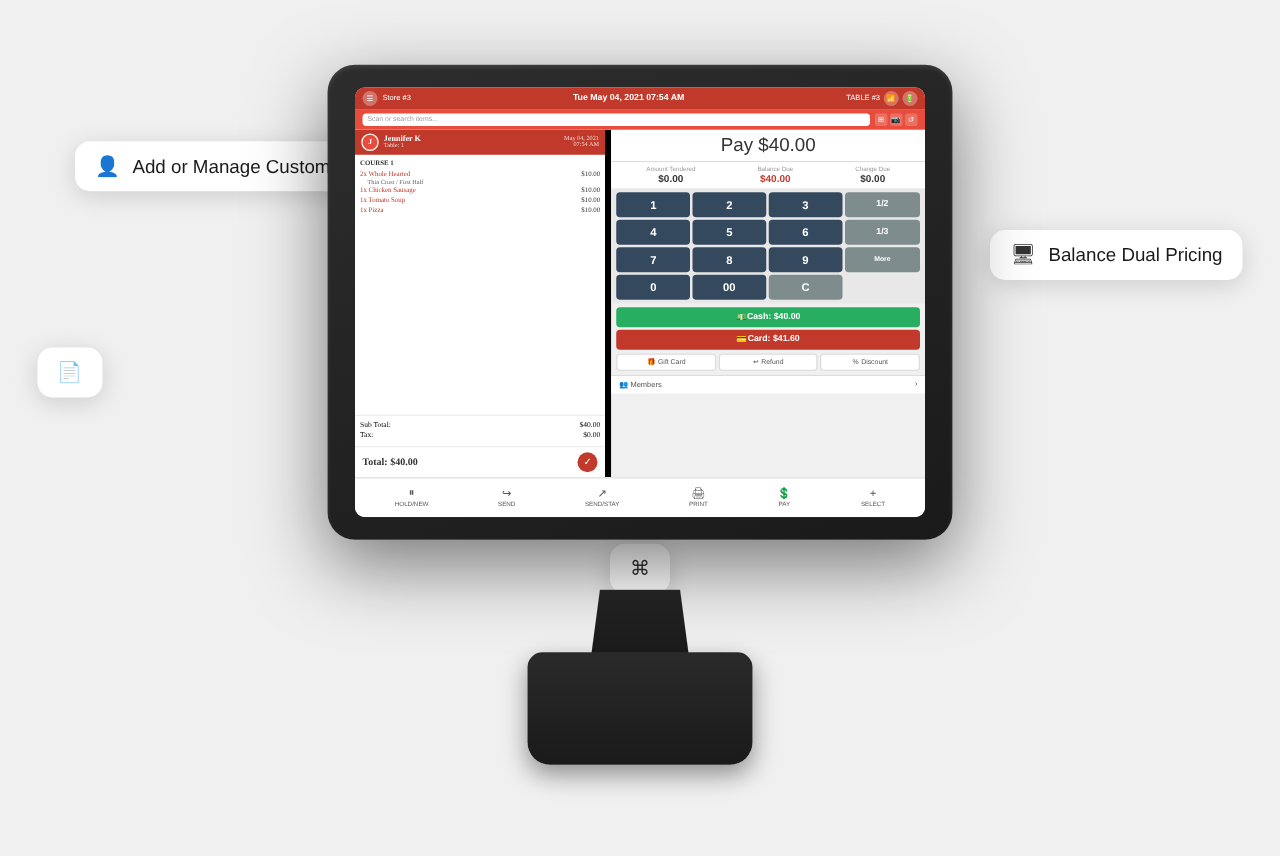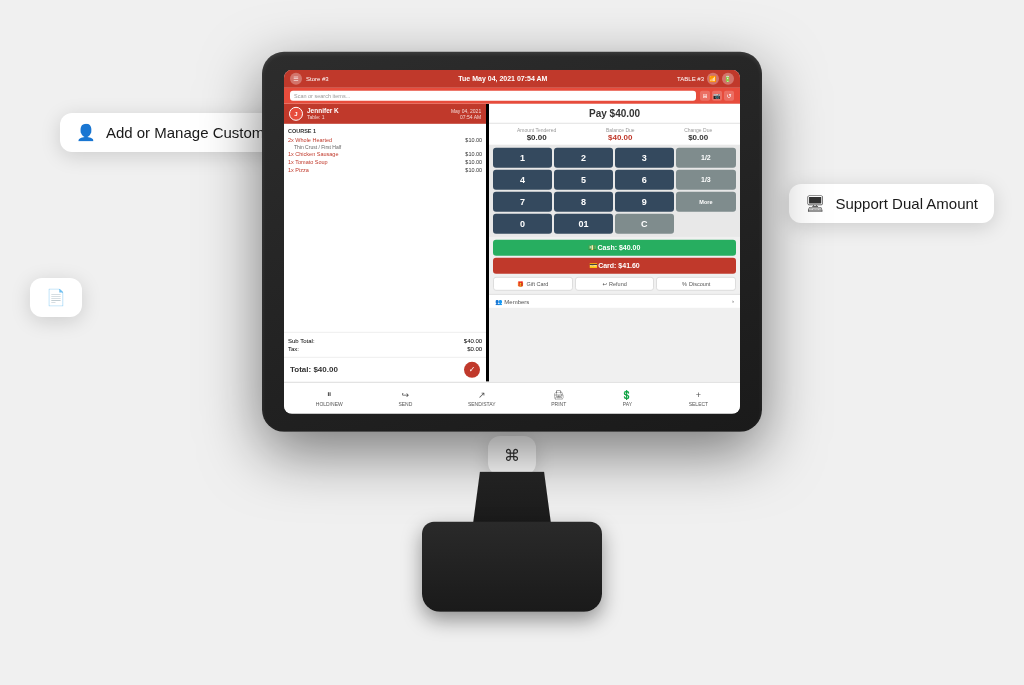--- a/index.html
+++ b/index.html
@@ -142,24 +142,25 @@
     .pos-main {
       display: flex;
       flex: 1;
       overflow: hidden;
     }
 
     
     .pos-left {
       width: 45%;
       background: white;
-      border-right: 3px solid #000000;
+      border-right: 5px solid #000000;
       display: flex;
       flex-direction: column;
       font-size: 6px;
+      font-family: Liberation Serif, serif;
     }
 
     .pos-customer-bar {
       background: #c0392b;
       color: white;
       padding: 3px 5px;
       display: flex;
       align-items: center;
       gap: 4px;
       font-size: 6px;
@@ -234,21 +235,21 @@
       flex-direction: column;
       font-size: 6px;
     }
 
     .payment-header {
       background: white;
       padding: 4px 6px;
       border-bottom: 1px solid #ddd;
       text-align: center;
     }
-    .payment-title { font-size: 10px; font-weight: bold; color: #333; }
+    .payment-title { font-size: 15px; font-weight: normal; color: #333; }
 
     .payment-amounts {
       display: flex;
       justify-content: space-around;
       padding: 3px;
       background: white;
     }
     .pay-amount-col { text-align: center; }
     .pay-amount-label { font-size: 5px; color: #999; }
     .pay-amount-value { font-size: 8px; font-weight: bold; }
@@ -384,21 +385,21 @@
   <span>Add or Manage Customer</span>
 </div>
 
 <div class="callout callout-search">
   <span class="callout-icon">🔍</span>
   <span>Search or scan item</span>
 </div>
 
 <div class="callout callout-dual-pricing">
   <span class="callout-icon">🖥</span>
-  <span>Support Dual Amount</span>
+  <span>Balance Dual Pricing</span>
 </div>
 
 <div class="callout callout-split-note">
   <span class="callout-icon">📄</span>
 </div>
 
 <div class="callout callout-custom-btn">
   <span class="callout-icon">⌘</span>
 </div>
 
@@ -518,21 +519,21 @@
                 <div class="numpad-btn">1</div>
                 <div class="numpad-btn">2</div>
                 <div class="numpad-btn">3</div>
                 <div class="numpad-btn">4</div>
                 <div class="numpad-btn">5</div>
                 <div class="numpad-btn">6</div>
                 <div class="numpad-btn">7</div>
                 <div class="numpad-btn">8</div>
                 <div class="numpad-btn">9</div>
                 <div class="numpad-btn">0</div>
-                <div class="numpad-btn">01</div>
+                <div class="numpad-btn">00</div>
                 <div class="numpad-btn light">C</div>
               </div>
               <div style="display:grid; grid-template-columns:1fr; gap:2px; flex:1;">
                 <div class="numpad-btn light fraction">1/2</div>
                 <div class="numpad-btn light fraction">1/3</div>
                 <div class="numpad-btn light fraction" style="font-size:5.5px;">More</div>
                 <div style="height:20px;"></div>
               </div>
             </div>
 

